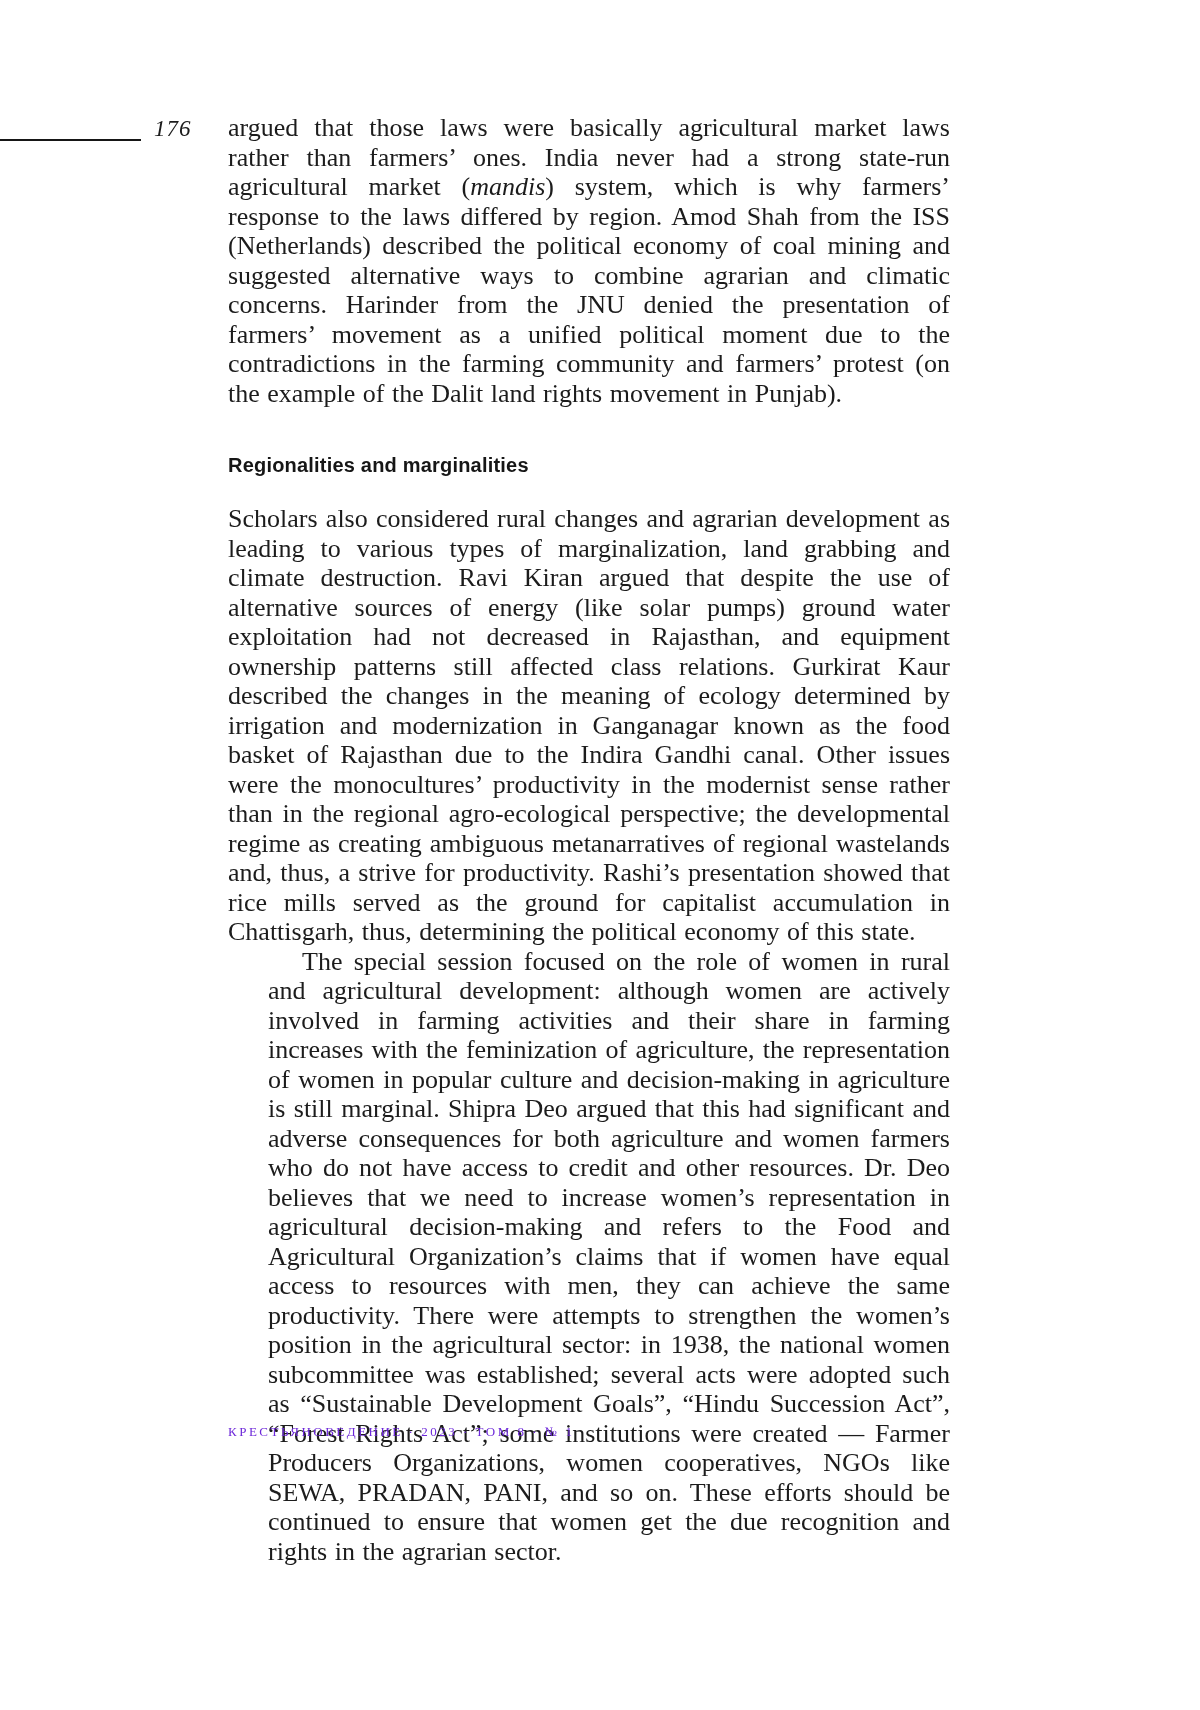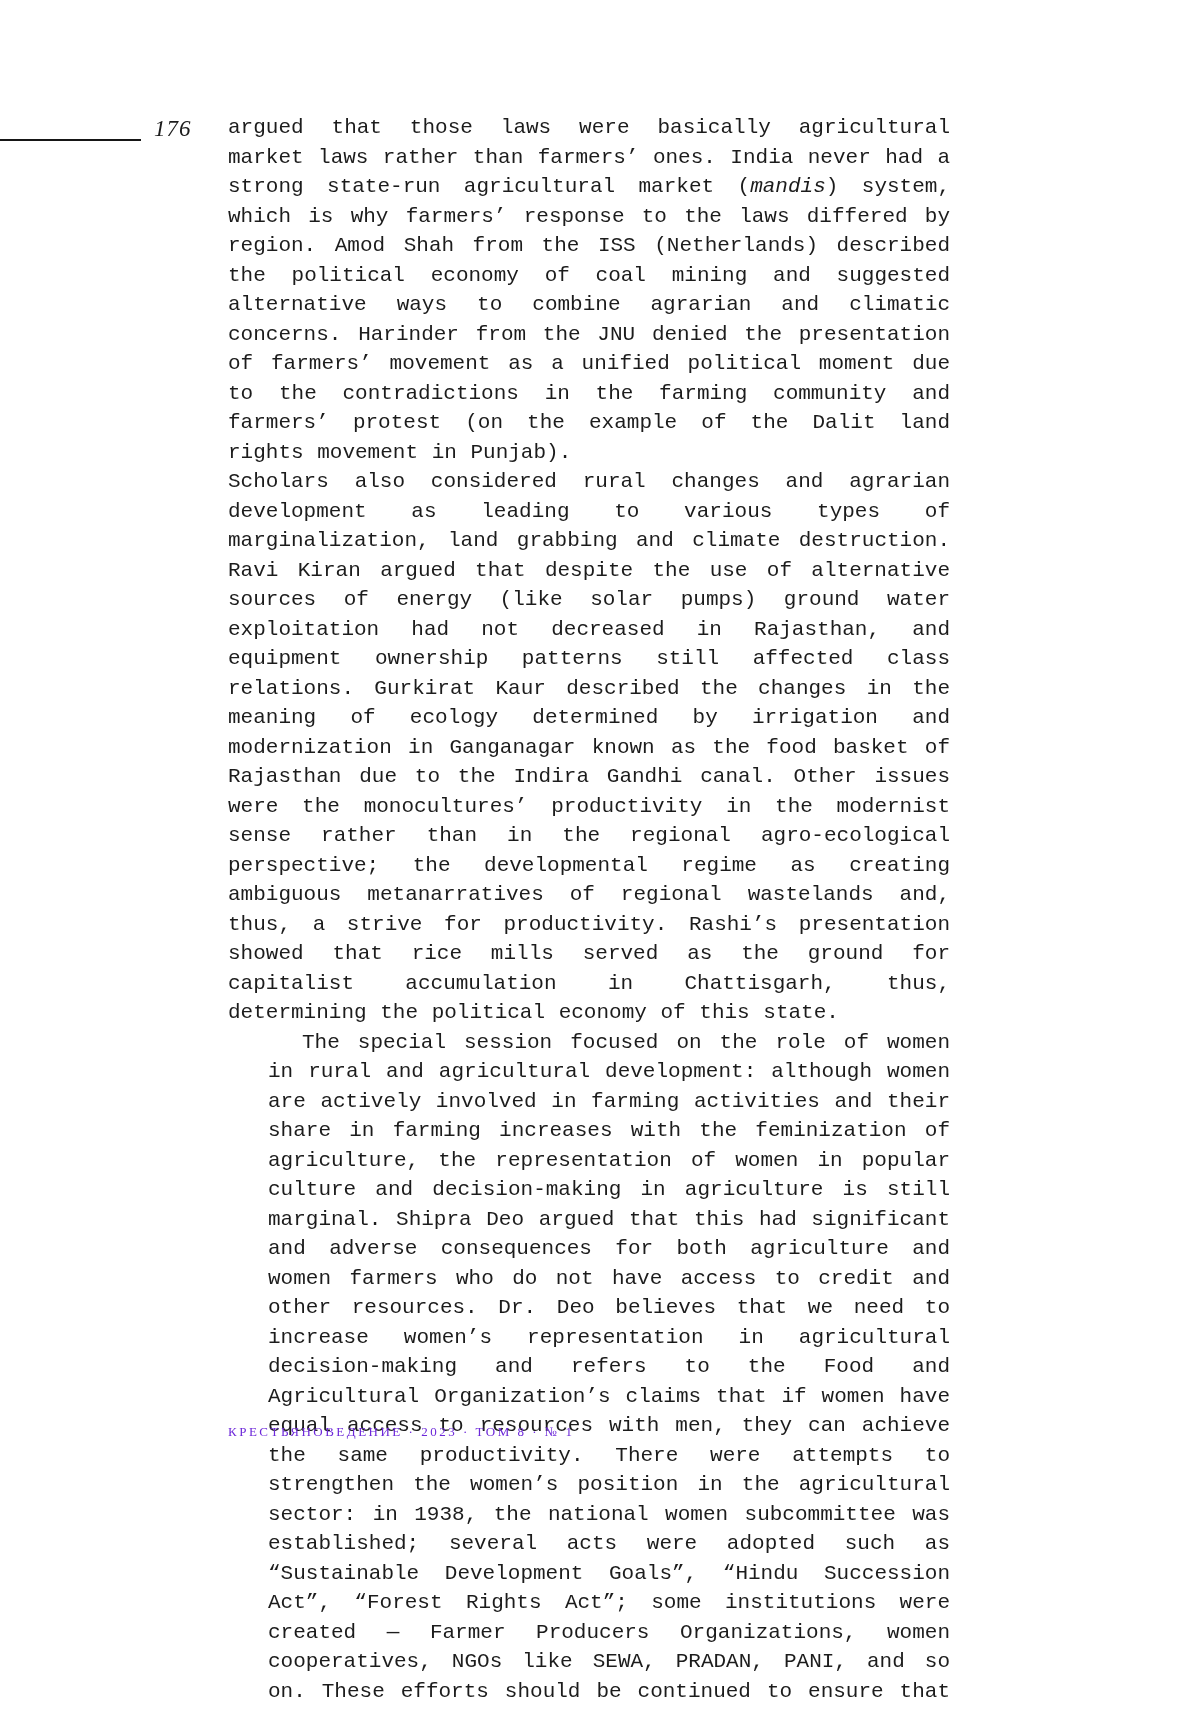--- a/index.html
+++ b/index.html
@@ -39,27 +39,26 @@
     color: #1c1c1c;
   }
   .text-column {
     position: absolute;
     left: 228px;
     top: 113px;
     width: 722px;
   }
   .body-par {
     margin: 0;
-    font-size: 21px;
+    font-size: 26px;
     line-height: 29.5px;
     text-align: justify;
     hyphens: auto;
     -webkit-hyphens: auto;
     word-spacing: 1px;
-    font-family: Liberation Mono, monospace;
   }
   .body-par .italic {
     font-style: italic;
   }
   .body-par.indented {
     text-indent: 34px;
     margin-left: 40px;
   }
   .section-heading {
     margin: 46px 0 27px 0;
@@ -85,20 +84,21 @@
 <div class="page">
 
   <div class="margin-rule"></div>
 
   <div class="page-number">176</div>
 
   <div class="text-column">
 
     <p class="body-par"><span>argued that those laws were basically agricultural market laws rather than farmers’ ones. India never had a strong state-run agricultural market (</span><span class="italic">mandis</span><span>) system, which is why farmers’ response to the laws differed by region. Amod Shah from the ISS (Netherlands) described the political economy of coal mining and suggested alternative ways to combine agrarian and climatic concerns. Harinder from the JNU denied the presentation of farmers’ movement as a unified political moment due to the contradictions in the farming community and farmers’ protest (on the example of the Dalit land rights movement in Punjab).</span></p>
 
+    <h2 class="section-heading">Regionalities and marginalities</h2>
 
     <p class="body-par">Scholars also considered rural changes and agrarian development as leading to various types of marginalization, land grabbing and climate destruction. Ravi Kiran argued that despite the use of alternative sources of energy (like solar pumps) ground water exploitation had not decreased in Rajasthan, and equipment ownership patterns still affected class relations. Gurkirat Kaur described the changes in the meaning of ecology determined by irrigation and modernization in Ganganagar known as the food basket of Rajasthan due to the Indira Gandhi canal. Other issues were the monocultures’ productivity in the modernist sense rather than in the regional agro-ecological perspective; the developmental regime as creating ambiguous metanarratives of regional wastelands and, thus, a strive for productivity. Rashi’s presentation showed that rice mills served as the ground for capitalist accumulation in Chattisgarh, thus, determining the political economy of this state.</p>
 
     <p class="body-par indented">The special session focused on the role of women in rural and agricultural development: although women are actively involved in farming activities and their share in farming increases with the feminization of agriculture, the representation of women in popular culture and decision-making in agriculture is still marginal. Shipra Deo argued that this had significant and adverse consequences for both agriculture and women farmers who do not have access to credit and other resources. Dr. Deo believes that we need to increase women’s representation in agricultural decision-making and refers to the Food and Agricultural Organization’s claims that if women have equal access to resources with men, they can achieve the same productivity. There were attempts to strengthen the women’s position in the agricultural sector: in 1938, the national women subcommittee was established; several acts were adopted such as “Sustainable Development Goals”, “Hindu Succession Act”, “Forest Rights Act”; some institutions were created — Farmer Producers Organizations, women cooperatives, NGOs like SEWA, PRADAN, PANI, and so on. These efforts should be continued to ensure that women get the due recognition and rights in the agrarian sector.</p>
 
   </div>
 
   <div class="journal-footer">КРЕСТЬЯНОВЕДЕНИЕ · 2023 · ТОМ 8 · № 1</div>
 
 </div>

